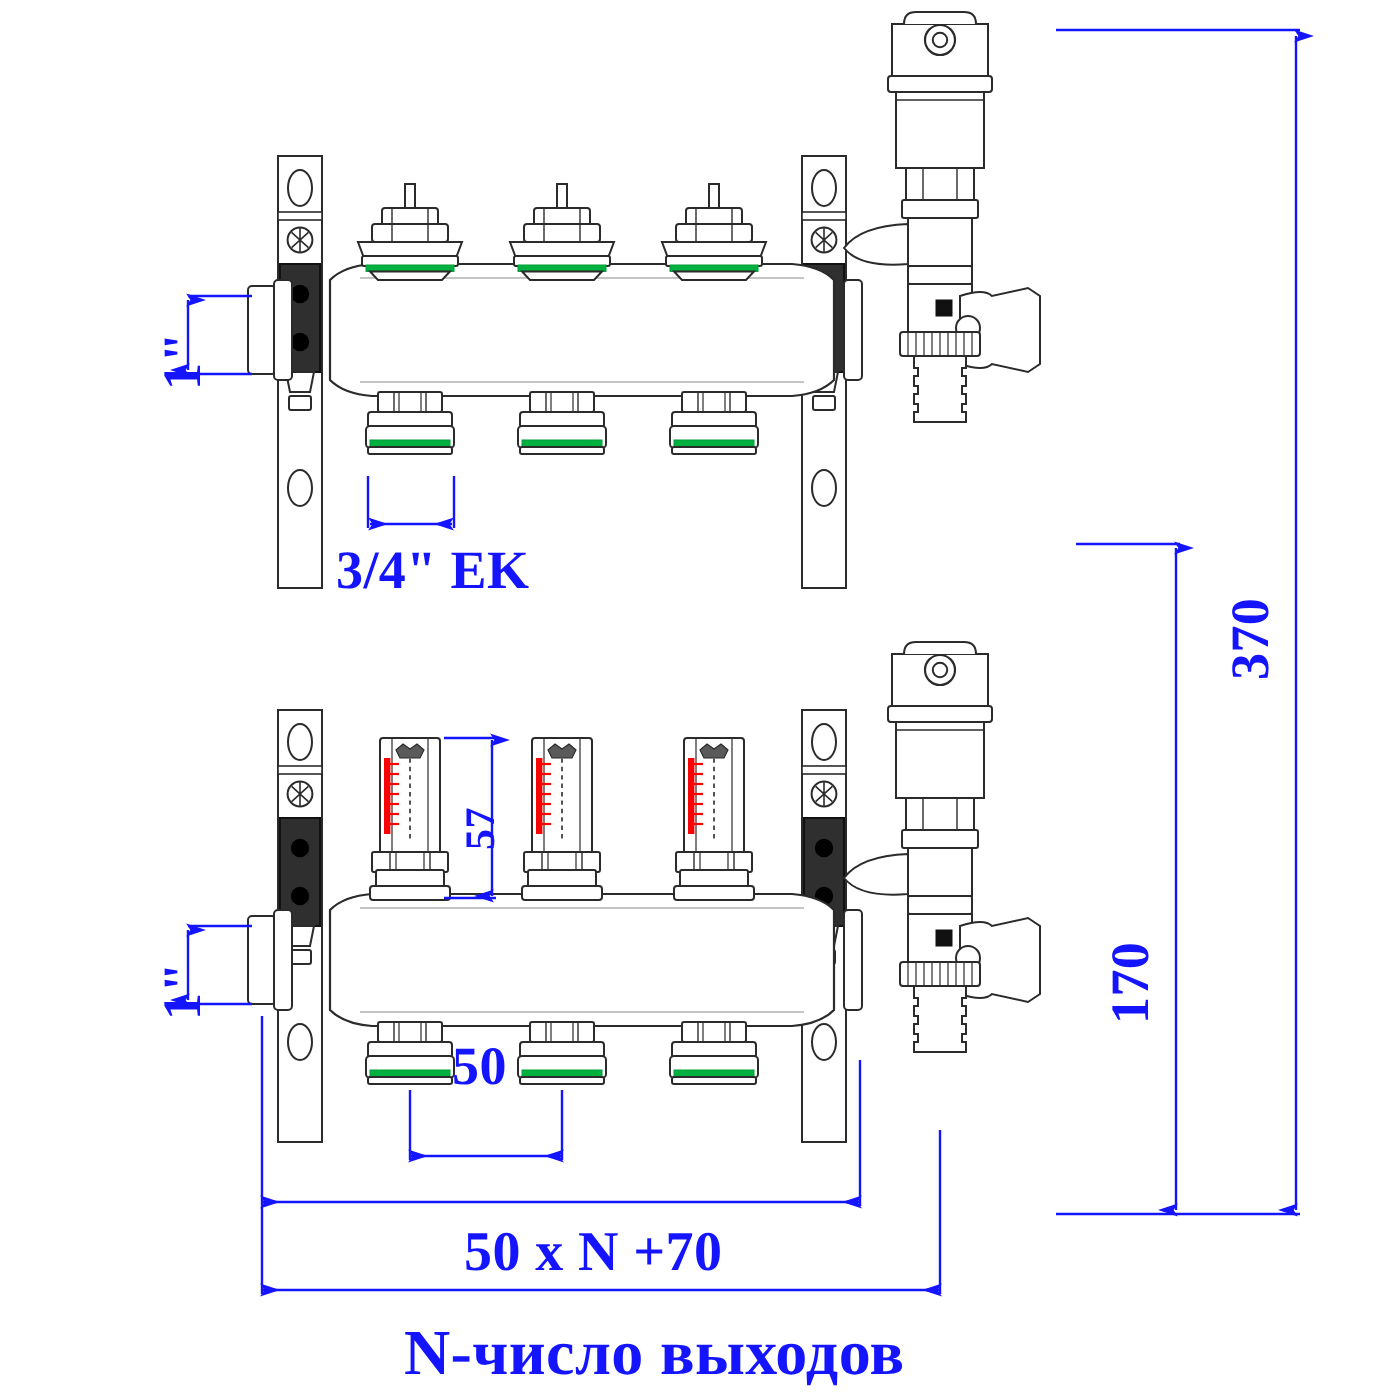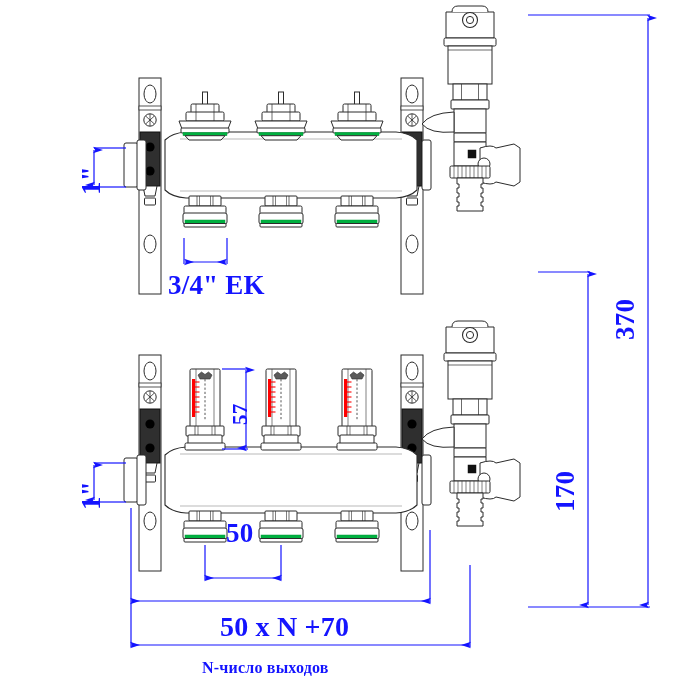--- a/index.html
+++ b/index.html
@@ -299,21 +299,21 @@
 
 <div class="lbl rot90" style="left:78px;top:510px;font-size:27px;">1"</div>
 
 <div class="lbl" style="left:168px;top:272px;font-size:27px;">3/4" EK</div>
 
 <div class="lbl rot90" style="left:230px;top:425px;font-size:21px;">57</div>
 
 <div class="lbl" style="left:226px;top:520px;font-size:27px;">50</div>
 
 
-<div class="lbl" style="left:220px;top:613px;font-size:28px;">50 x N +70</div>
+<div class="lbl" style="left:232px;top:613px;font-size:28px;">50 x N +70</div>
 
 <div class="lbl rot90" style="left:612px;top:340px;font-size:27px;">370</div>
 
 <div class="lbl rot90" style="left:552px;top:512px;font-size:27px;">170</div>
 
-<div class="lbl" style="left:202px;top:660px;font-size:16px;">N-число выходов</div>
+<div class="lbl" style="left:202px;top:660px;font-size:32px;">N-число выходов</div>
 
 </div>
 
 </body></html>

